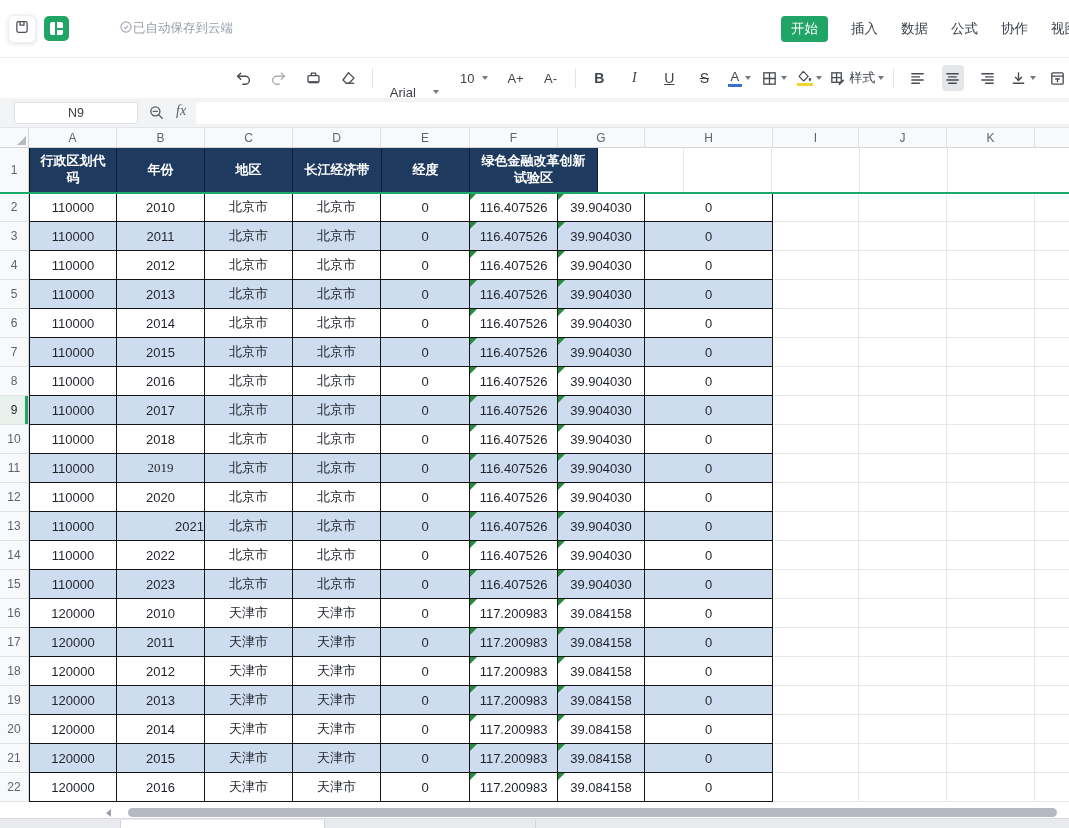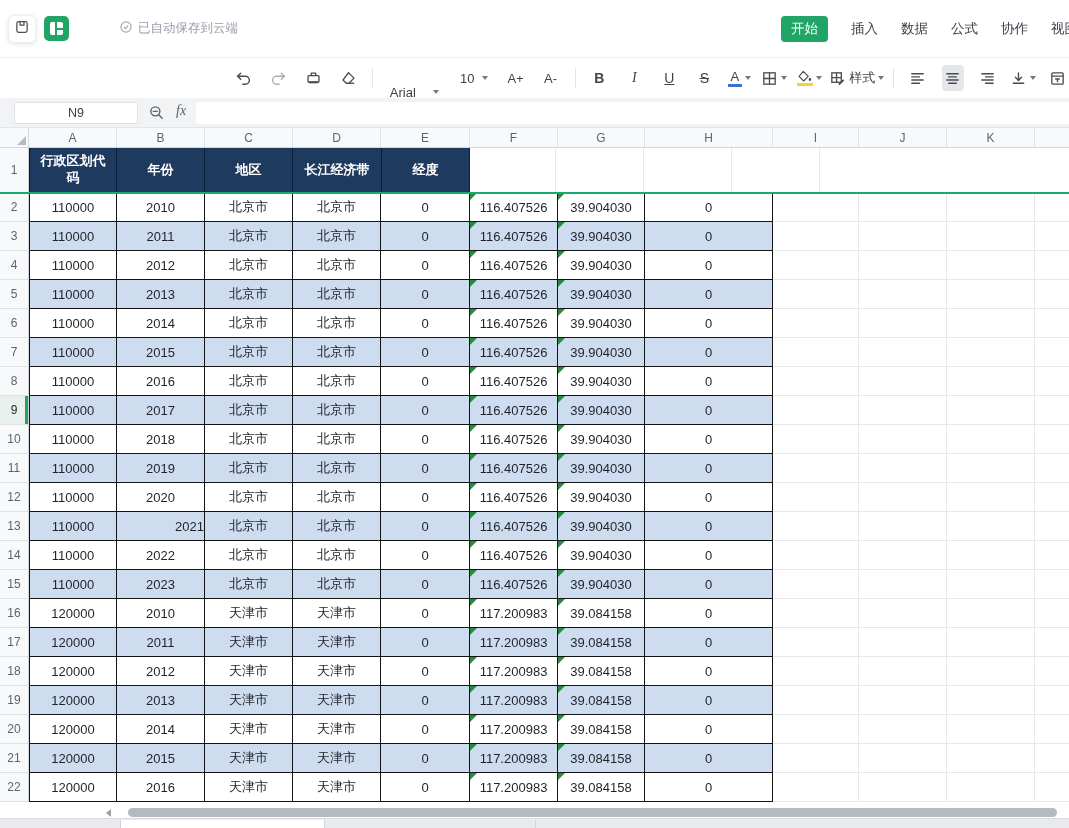--- a/index.html
+++ b/index.html
@@ -12,21 +12,21 @@
   .topbar { position:relative; height:58px; display:flex; align-items:center; padding-left:8px;
             border-bottom:1px solid #eef0f2; background:#fff; overflow:hidden; white-space:nowrap; }
   .save-btn { width:28px; height:28px; border:1px solid #eceef0; border-radius:6px; background:#fff;
               box-shadow:0 1px 4px rgba(31,35,41,.14); display:flex; align-items:center; justify-content:center; }
   .file-badge { width:25px; height:25px; border-radius:5px; background:var(--accent); margin-left:8px;
                 display:flex; align-items:center; justify-content:center; }
   .file-badge .grid-glyph { width:13px; height:13px; background:#fff; border-radius:2px; position:relative; }
   .file-badge .grid-glyph:before { content:""; position:absolute; left:5px; top:0; width:2px; height:13px; background:var(--accent); }
   .file-badge .grid-glyph:after  { content:""; position:absolute; left:5px; top:5.5px; width:8px; height:2px; background:var(--accent); }
   .doc-title { margin-left:11px; font-size:13.5px; font-weight:500; color:#1e2329; }
-  .autosave { display:flex; align-items:center; gap:5px; margin-left:50px; color:#979ca6; font-size:12.5px; }
+  .autosave { display:flex; align-items:center; margin-left:50px; color:#979ca6; font-size:12.5px; }
   .menu-tabs { position:absolute; left:781px; top:0; height:58px; display:flex; align-items:center; gap:23px; }
   .menu-tab { font-size:13.5px; color:#3b404a; cursor:pointer; }
   .menu-tab.active { background:var(--accent); color:#fff; padding:4px 10px; border-radius:4px; }
 
   
   .toolbar { height:40px; display:flex; align-items:center; gap:13px; padding-left:232px; background:#fff; overflow:hidden; white-space:nowrap; }
   .tbtn { min-width:22px; height:26px; display:flex; align-items:center; justify-content:center; gap:3px; border-radius:4px; color:#474b52; }
   .tbtn.active { background:#e4e6ea; }
   .tbtn svg { display:block; }
   .tdiv { width:1px; height:20px; background:#e3e5e8; }
@@ -291,20 +291,21 @@
       <div class="col-letter" style="width: 88px;">L</div>
     </div>
 
     <div class="header-row">
       <div class="gutter">1</div>
       <div class="hcell first" style="width: 88px;">行政区划代码</div>
       <div class="hcell" style="width: 88px;">年份</div>
       <div class="hcell" style="width: 88px;">地区</div>
       <div class="hcell" style="width: 89px;">长江经济带</div>
       <div class="hcell" style="width: 88px;">经度</div>
+      <div class="hcell" style="width: 128px;">绿色金融改革创新试验区</div>
       <div class="hcell empty" style="width: 86px;"></div>
       <div class="hcell empty" style="width: 88px;"></div>
       <div class="hcell empty" style="width: 88px;"></div>
       <div class="hcell empty" style="width: 88px;"></div>
     </div>
 
     <div>
         <div class="grid-row">
           <div class="gutter">2</div>
           <div class="cell data c0" style="width: 88px;">
@@ -600,21 +601,21 @@
           <div class="cell empty" style="width: 86px;"></div>
           <div class="cell empty" style="width: 88px;"></div>
           <div class="cell empty" style="width: 88px;"></div>
           <div class="cell empty" style="width: 88px;"></div>
         </div>
         <div class="grid-row banded">
           <div class="gutter">11</div>
           <div class="cell data c0" style="width: 88px;">
             <span>110000</span>
           </div>
-          <div class="cell data c1" style="width: 88px;">
+          <div class="cell data c1" style="width: 88px; font-family: Liberation Serif, serif;">
             <span>2019</span>
           </div>
           <div class="cell data c2" style="width: 88px;">
             <span>北京市</span>
           </div>
           <div class="cell data c3" style="width: 88px;">
             <span>北京市</span>
           </div>
           <div class="cell data c4" style="width: 89px;">
             <span>0</span>

